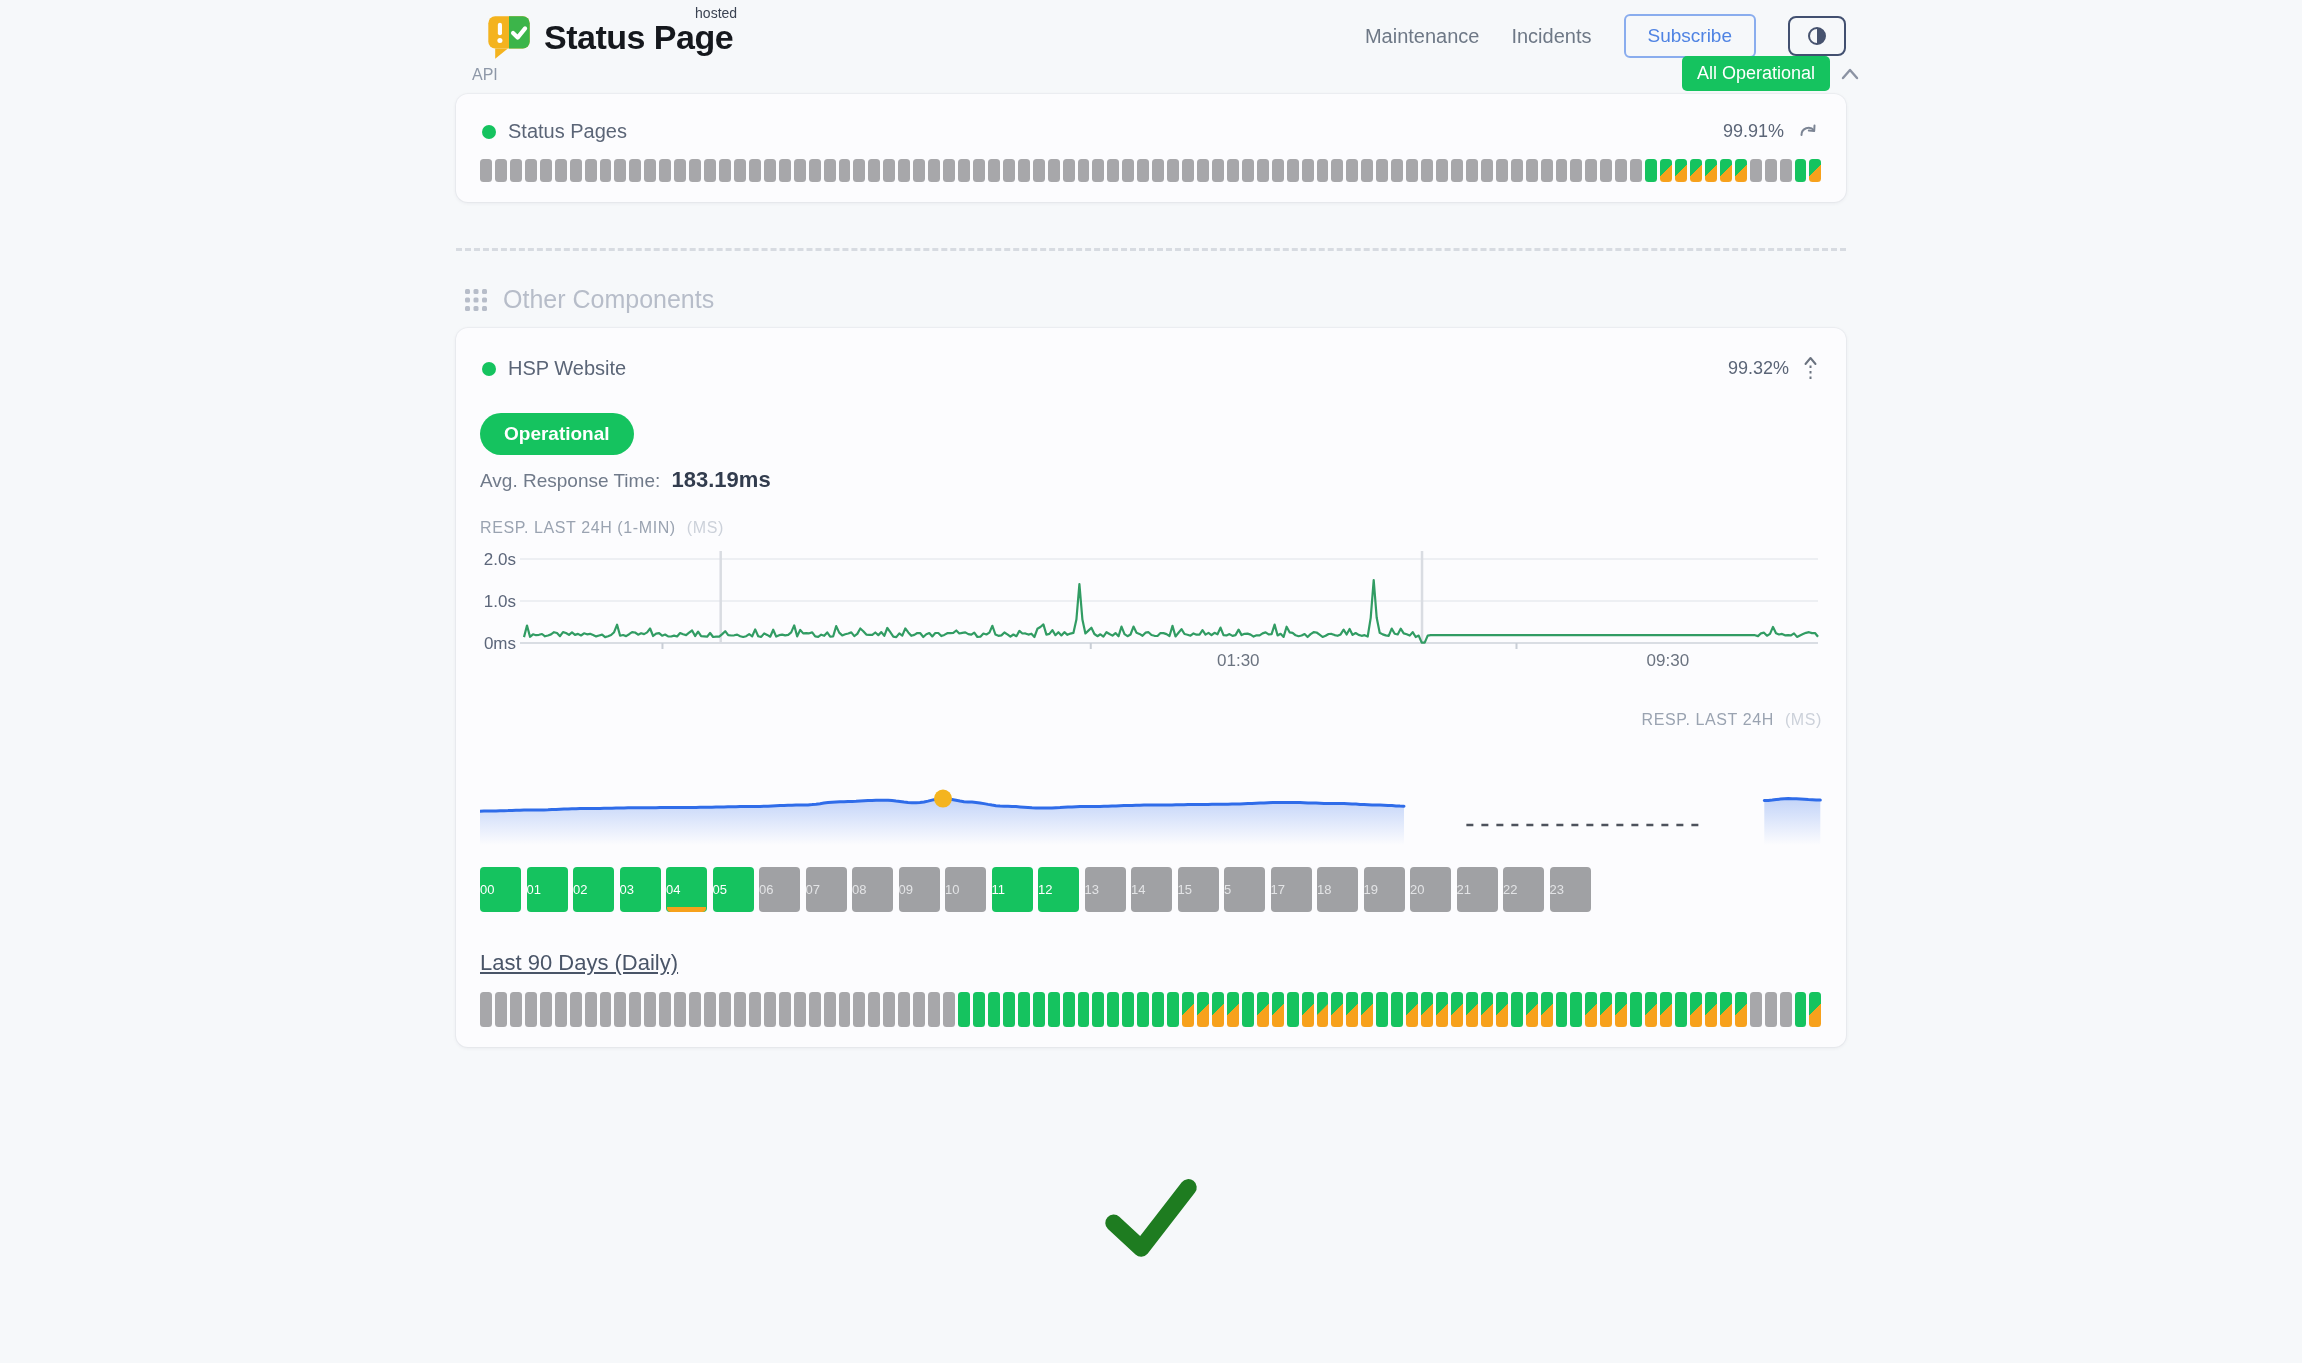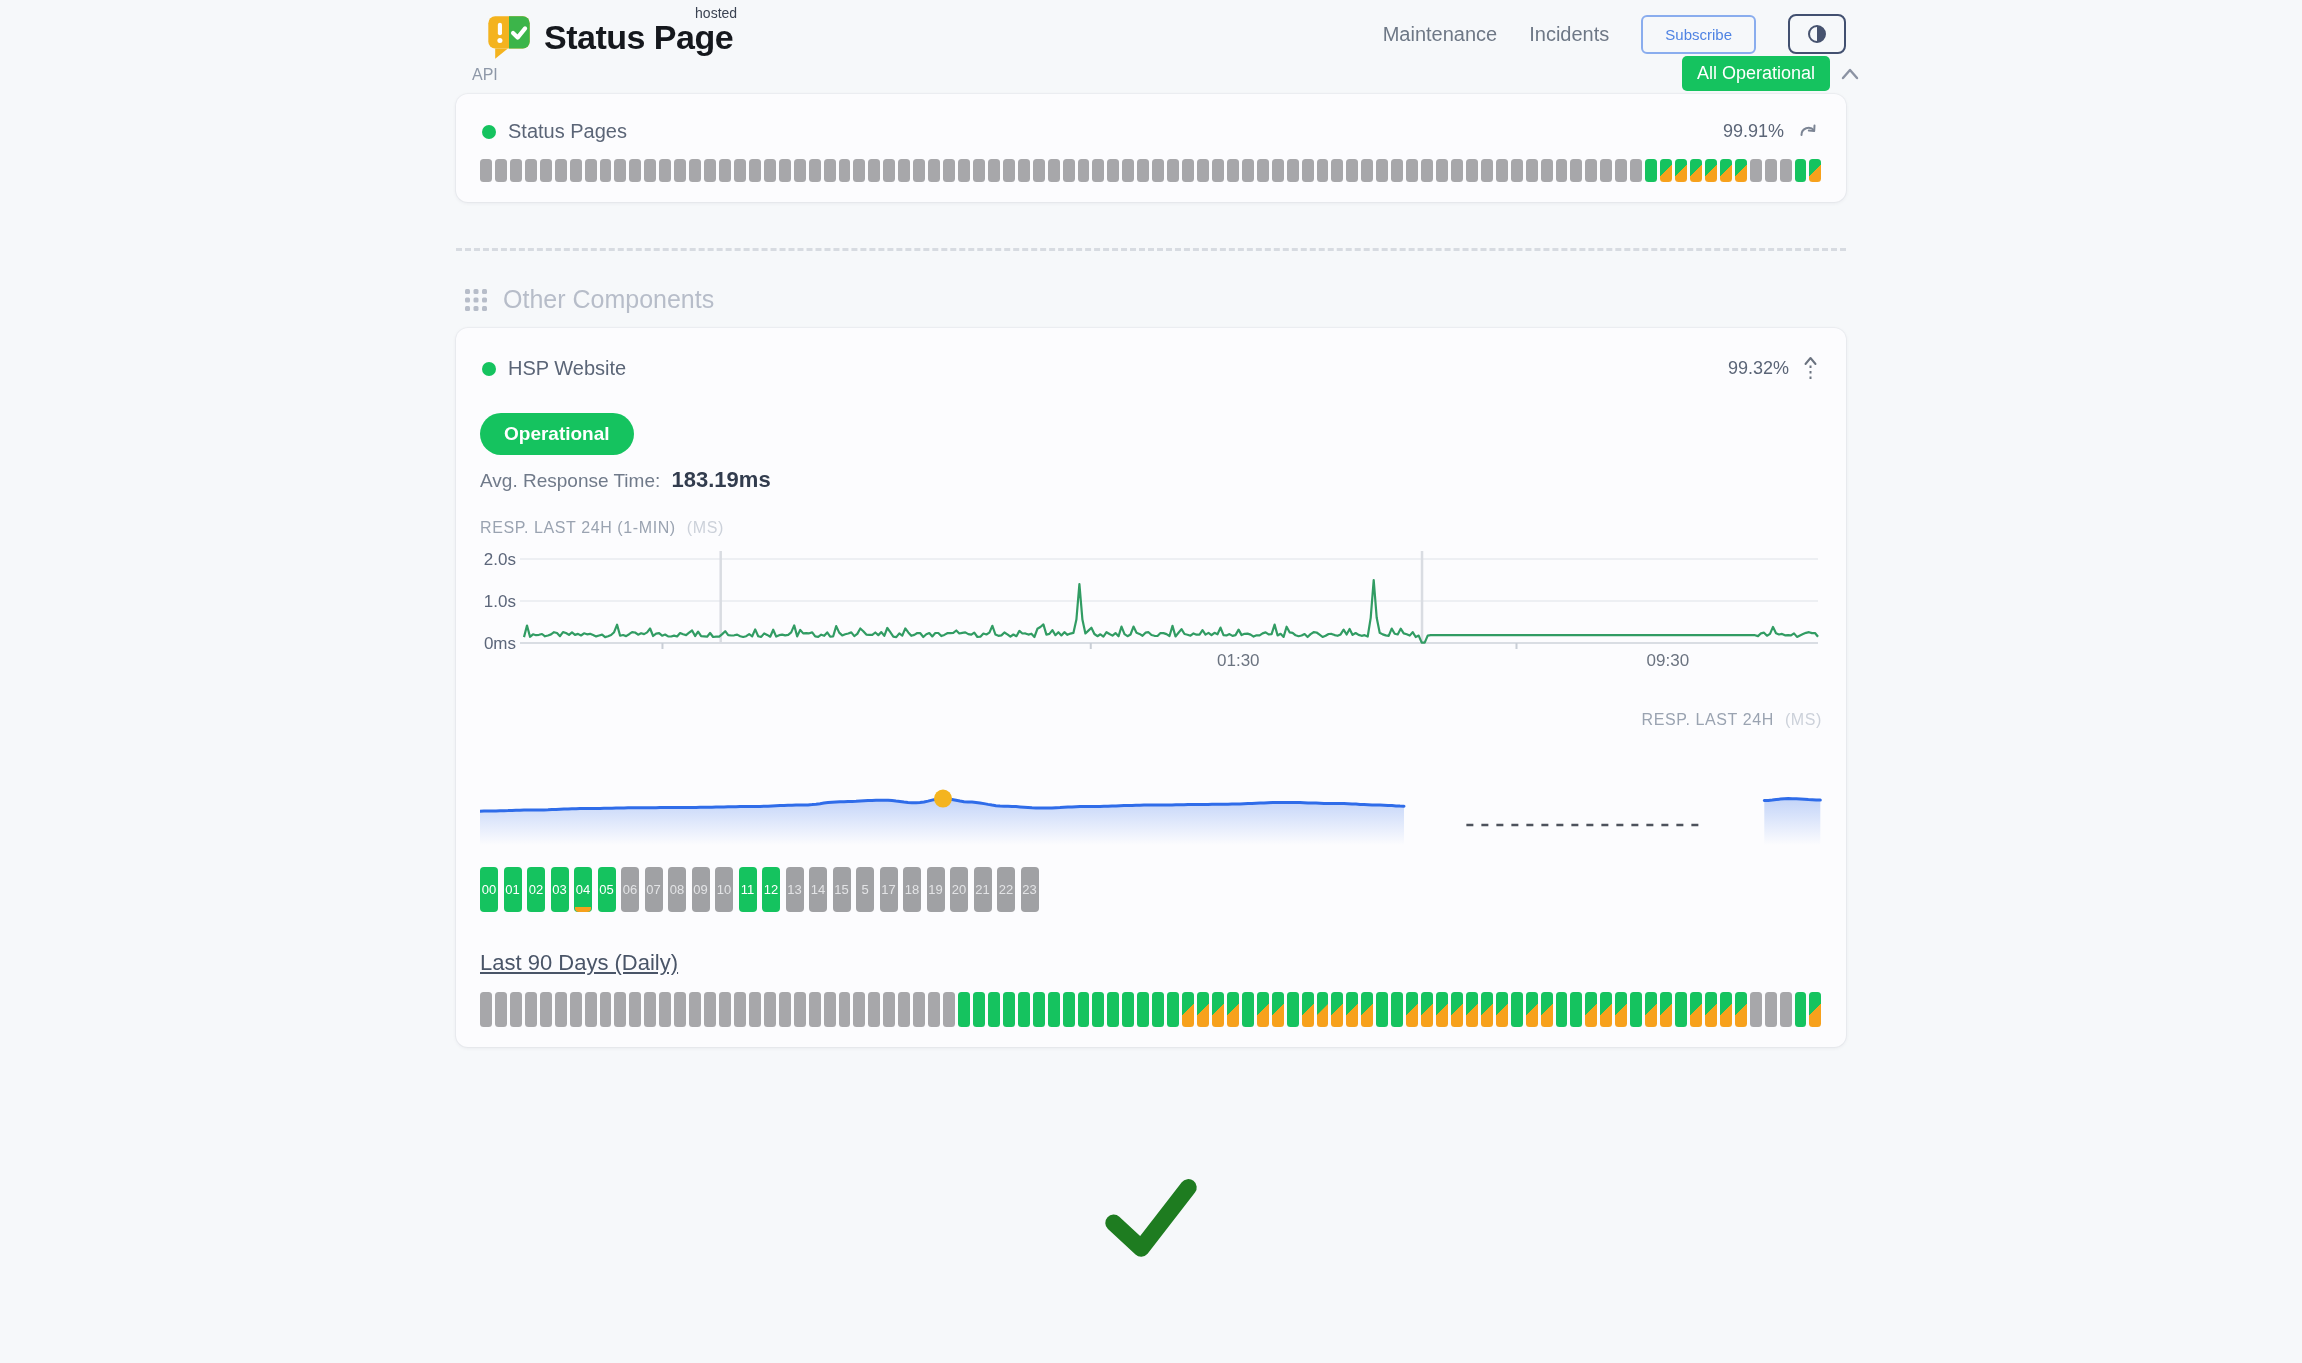--- a/index.html
+++ b/index.html
@@ -13,21 +13,21 @@
   svg text{font-family:"Liberation Sans","DejaVu Sans",sans-serif;}
   .col{width:1390px; margin:0 auto; position:relative;}
 
   
   .header{display:flex; align-items:flex-start; justify-content:space-between; padding:14px 0 0 30px; height:64px;}
   .logo{display:flex; align-items:center; gap:12px;}
   .logo-text{position:relative; font-size:34px; font-weight:800; color:#15181d; letter-spacing:-0.5px;}
   .hosted{position:absolute; top:-13px; right:-4px; font-size:14px; font-weight:400; color:#3b4352; letter-spacing:0;}
   .nav{display:flex; align-items:center; gap:32px;}
   .nav a{font-size:20px; color:#6e7886; text-decoration:none; cursor:pointer;}
-  .btn-subscribe{font-size:15px; color:#4f83e3; background:transparent; border:2px solid #8aadee; border-radius:6px; padding:9px 22px; cursor:pointer;}
+  .btn-subscribe{font-size:19px; color:#4f83e3; background:transparent; border:2px solid #8aadee; border-radius:6px; padding:9px 22px; cursor:pointer;}
   .btn-theme{background:transparent; border:2px solid #425070; border-radius:8px; padding:7px 16px; cursor:pointer; display:flex; align-items:center;}
   .status-float{position:absolute; top:56px; right:-14px; display:flex; align-items:center; gap:10px;}
   .badge{background:var(--badge_green); color:#fff; font-size:18px; padding:7px 15px; border-radius:5px;}
 
   
   .sec-label{font-size:16px; color:#8e98a8; margin:2px 0 10px 16px;}
   .card{background:#fcfcfe; border-radius:12px; padding:20px 24px;
         box-shadow:0 1px 4px rgba(25,35,60,.07), 0 0 0 1px rgba(25,35,60,.03);}
   .comp-row{display:flex; align-items:center; gap:12px; padding:6px 2px 0 2px;}
   .dot{width:14px; height:14px; border-radius:50%; background:var(--green); flex:none;}
@@ -54,21 +54,21 @@
   .avg b{font-size:22px; color:#323c4e; margin-left:6px;}
   .chart-label{margin-top:26px; font-size:16px; color:#9aa3b1; letter-spacing:.6px;}
   .chart-label .unit{color:#ccd1da; margin-left:6px;}
   .chart1{width:1342px; height:124px; margin-top:8px; display:block;}
   .chart2{width:1342px; height:100px; margin-top:16px; display:block;}
   .ax{font-size:17px; fill:#5c667a;}
   .ax2{font-size:17px; fill:#6b7380;}
 
   .sub-title{margin-top:30px; font-size:22px; color:#4a5568;}
   .hours{display:flex; gap:5.5px; margin-top:22px;}
-  .hb{width:18px; height:45px; border-radius:4px; position:relative; display:flex; align-items:center; justify-content:center;}
+  .hb{width:41px; height:45px; border-radius:4px; position:relative; display:flex; align-items:center; justify-content:flex-start;}
   .hb span{font-size:13px;}
   .hb-G{background:var(--green);} .hb-G span{color:#fff;}
   .hb-g{background:var(--gray_block);} .hb-g span{color:#e3e4e6;}
   .hb-u{position:absolute; left:1px; right:1px; bottom:0; height:5px; background:var(--orange); border-radius:0 0 4px 4px;}
   .l90-title{margin-top:38px; font-size:22px; color:#4a5568;text-decoration:underline;}
 
   
   .footer{margin-top:118px; text-align:center;}
 </style>
 </head>

